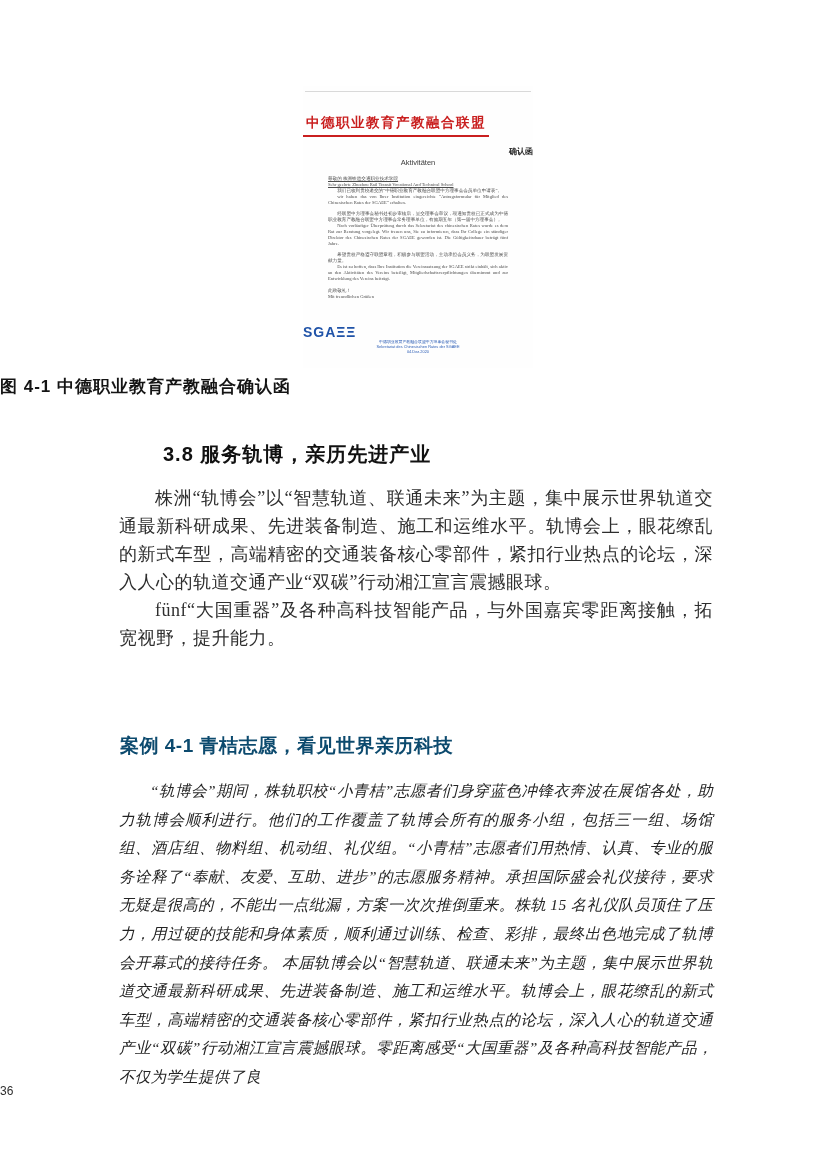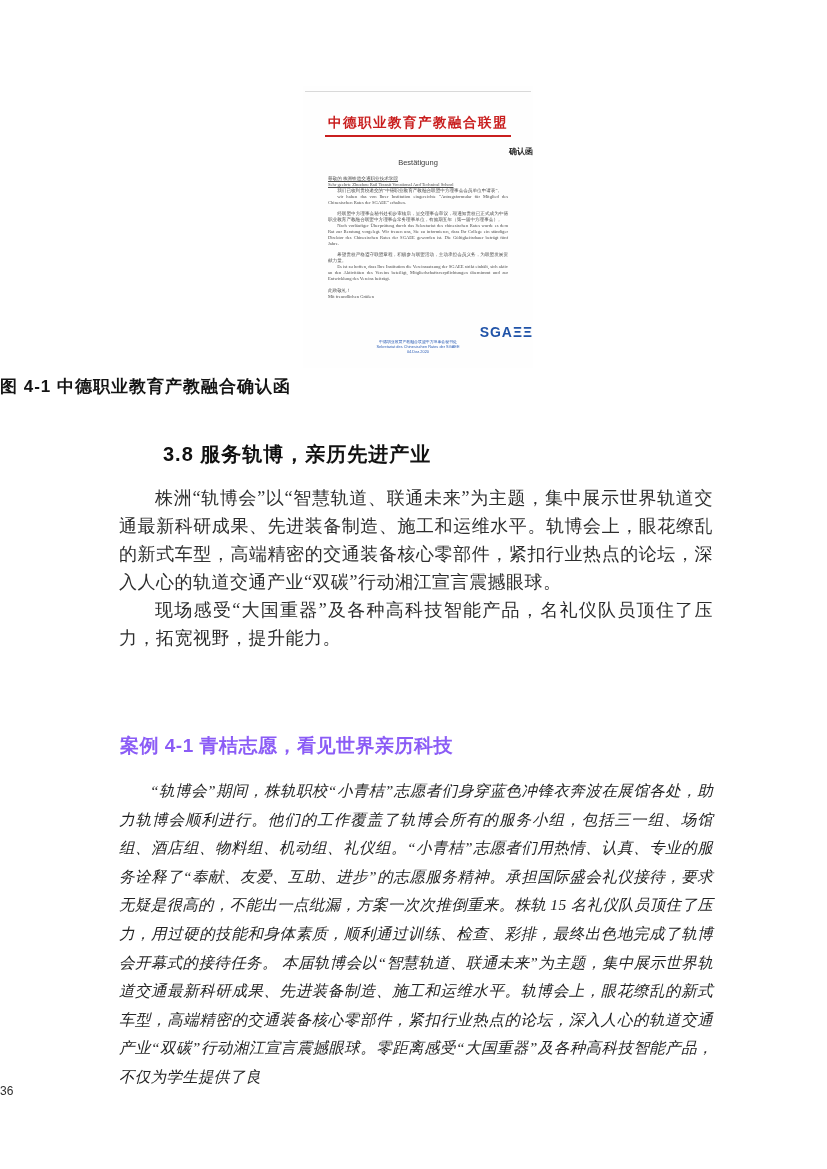--- a/index.html
+++ b/index.html
@@ -15,21 +15,21 @@
   
   .letter {
     position: absolute; left: 303px; top: 86px;
     width: 230px; height: 282px;
     background: #fefefe;
   }
   .letter-topline {
     position: absolute; top: 5px; left: 2px; right: 2px;
     border-top: 1px solid #d9d9d9;
   }
-  .letter-org-wrap { margin-top: 27px; text-align: center; }
+  .letter-org-wrap { margin-top: 27px; text-align: left; }
   .letter-org {
     display: inline-block;
     color: #c91f1f;
     font-weight: bold;
     font-size: 13.5px;
     letter-spacing: 1.5px;
     border-bottom: 2px solid #c91f1f;
     padding: 0 3px 3px 3px;
     font-family: "Liberation Serif", serif;
     white-space: nowrap;
@@ -52,21 +52,21 @@
   .letter-body p { margin: 0; }
   .letter-body p.gap { margin-top: 5px; }
   .letter-body p.ind { text-indent: 2em; }
   .letter-body p.u { text-decoration: underline; }
   .letter-sign {
     margin: 6px 0 0 25px;
     font-size: 4.6px; line-height: 6px; color: #4c4c4c;
   }
   .letter-logo {
     position: absolute; left: 0; right: 0; top: 238px;
-    text-align: right;
+    text-align: left;
     color: #2053a8; font-weight: bold;
     font-size: 14px; letter-spacing: 1px;
     font-family: "Liberation Sans", sans-serif;
   }
   .letter-stamp {
     position: absolute; left: 30px; right: 30px; top: 254px;
     text-align: center;
     color: #2a5cb5;
     font-size: 3.9px; line-height: 4.8px;
     font-family: "Liberation Sans", sans-serif;
@@ -95,21 +95,21 @@
   .body-block p {
     font-size: 18px; line-height: 28px;
     text-align: justify; text-indent: 2em;
     color: #2e2e2e; letter-spacing: 0.5px;
   }
 
   
   .case-heading {
     position: absolute; top: 733px; left: 120px;
     font-weight: bold; font-size: 19px;
-    color: #8b5cf6; letter-spacing: 0.5px;
+    color: #0c4a6e; letter-spacing: 0.5px;
     font-family: "Liberation Sans", sans-serif;
   }
   .case-block {
     position: absolute; top: 777px; left: 119px; width: 594px;
   }
   .case-block p {
     font-size: 15.5px; line-height: 28.6px;
     text-align: justify; text-indent: 2em;
     font-style: italic;
     color: #242424; letter-spacing: 0.3px;
@@ -127,21 +127,21 @@
 <body>
 
 <div class="letter">
   <div class="letter-topline"></div>
 
   <div class="letter-org-wrap">
     <span class="letter-org">中德职业教育产教融合联盟</span>
   </div>
 
   <div class="letter-title-cn">确认函</div>
-  <div class="letter-title-de">Bestätigung</div>
+  <div class="letter-title-de">Aktivitäten</div>
 
   <div class="letter-body">
     <p class="u">尊敬的 株洲铁道交通职业技术学院</p>
     <p class="u">Sehr geehrte Zhuzhou Rail Transit Vocational And Technical School</p>
     <p class="ind">我们已收到贵校递交的“中德职业教育产教融合联盟中方理事会会员单位申请表”。</p>
     <p class="ind">wir haben das von Ihrer Institution eingereichte “Antragsformular für Mitglied des Chinesischen Rates der SGAEE” erhalten.</p>
     <p class="ind gap">经联盟中方理事会秘书处初步审核后，呈交理事会审议，现通知贵校已正式成为中德职业教育产教融合联盟中方理事会常务理事单位，有效期五年（第一届中方理事会）。</p>
     <p class="ind">Nach vorläufiger Überprüfung durch das Sekretariat des chinesischen Rates wurde es dem Rat zur Beratung vorgelegt. Wir freuen uns, Sie zu informieren, dass Ihr College ein ständiger Direktor des Chinesischen Rates der SGAEE geworden ist. Die Gültigkeitsdauer beträgt fünf Jahre.</p>
     <p class="ind gap">希望贵校严格遵守联盟章程，积极参与联盟活动，主动承担会员义务，为联盟发展贡献力量。</p>
     <p class="ind">Es ist zu hoffen, dass Ihre Institution die Vereinssatzung der SGAEE strikt einhält, sich aktiv an den Aktivitäten des Vereins beteiligt, Mitgliedschaftsverpflichtungen übernimmt und zur Entwicklung des Vereins beiträgt.</p>
@@ -160,21 +160,21 @@
     <div>04.Dez.2020</div>
   </div>
 </div>
 
 <div class="figure-caption">图 4-1 中德职业教育产教融合确认函</div>
 
 <h2 class="section-heading">3.8 服务轨博，亲历先进产业</h2>
 
 <div class="body-block">
   <p>株洲“轨博会”以“智慧轨道、联通未来”为主题，集中展示世界轨道交通最新科研成果、先进装备制造、施工和运维水平。轨博会上，眼花缭乱的新式车型，高端精密的交通装备核心零部件，紧扣行业热点的论坛，深入人心的轨道交通产业“双碳”行动湘江宣言震撼眼球。</p>
-  <p>现场感受“大国重器”及各种高科技智能产品，名礼仪队员顶住了压力，拓宽视野，提升能力。</p>
+  <p>fünf“大国重器”及各种高科技智能产品，与外国嘉宾零距离接触，拓宽视野，提升能力。</p>
 </div>
 
 <h3 class="case-heading">案例 4-1 青桔志愿，看见世界亲历科技</h3>
 
 <div class="case-block">
   <p>“轨博会”期间，株轨职校“小青桔”志愿者们身穿蓝色冲锋衣奔波在展馆各处，助力轨博会顺利进行。他们的工作覆盖了轨博会所有的服务小组，包括三一组、场馆组、酒店组、物料组、机动组、礼仪组。“小青桔”志愿者们用热情、认真、专业的服务诠释了“奉献、友爱、互助、进步”的志愿服务精神。承担国际盛会礼仪接待，要求无疑是很高的，不能出一点纰漏，方案一次次推倒重来。株轨 15 名礼仪队员顶住了压力，用过硬的技能和身体素质，顺利通过训练、检查、彩排，最终出色地完成了轨博会开幕式的接待任务。 本届轨博会以“智慧轨道、联通未来”为主题，集中展示世界轨道交通最新科研成果、先进装备制造、施工和运维水平。轨博会上，眼花缭乱的新式车型，高端精密的交通装备核心零部件，紧扣行业热点的论坛，深入人心的轨道交通产业“双碳”行动湘江宣言震撼眼球。零距离感受“大国重器”及各种高科技智能产品，不仅为学生提供了良</p>
 </div>
 
 <div class="page-number">36</div>
 

